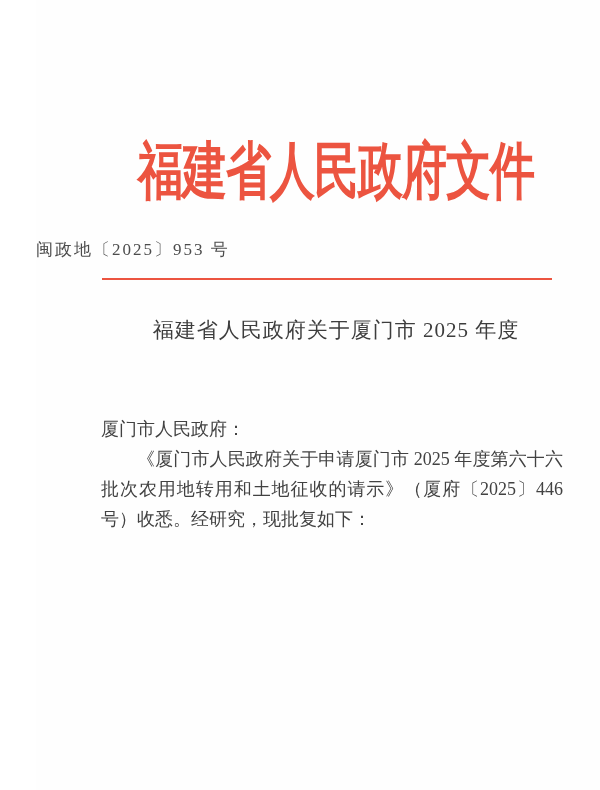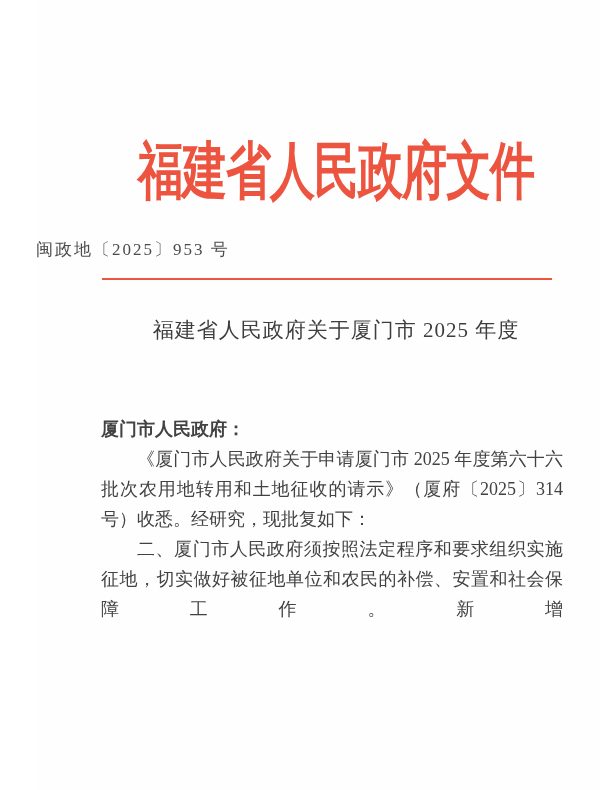--- a/index.html
+++ b/index.html
@@ -69,21 +69,20 @@
     width: 462px;
     font-size: 18px;
     line-height: 30px;
     color: #424242;
     text-align: justify;
     text-justify: inter-character;
   }
   .salutation {
     text-indent: 0;
     margin: 0;
-    font-weight: bold;
   }
   .para {
     text-indent: 2em;
     margin: 0;
   }
   .para.fill-last {
     text-align-last: justify;
   }
 </style>
 </head>
@@ -96,17 +95,16 @@
   <div class="doc-number">闽政地〔2025〕953 号</div>
 
   <div class="red-line"></div>
 
   <div class="doc-title">
     <div>福建省人民政府关于厦门市 2025 年度</div>
   </div>
 
   <div class="body-text">
     <p class="salutation">厦门市人民政府：</p>
-    <p class="para">《厦门市人民政府关于申请厦门市 2025 年度第六十六批次农用地转用和土地征收的请示》（厦府〔2025〕314 号）收悉。经研究，现批复如下：</p>
-    <p class="para fill-last">二、厦门市人民政府须按照法定程序和要求组织实施征地，切实做好被征地单位和农民的补偿、安置和社会保障工作。新增</p>
+    <p class="para">《厦门市人民政府关于申请厦门市 2025 年度第六十六批次农用地转用和土地征收的请示》（厦府〔2025〕446 号）收悉。经研究，现批复如下：</p>
   </div>
 
 </div>
 
 </body></html>

